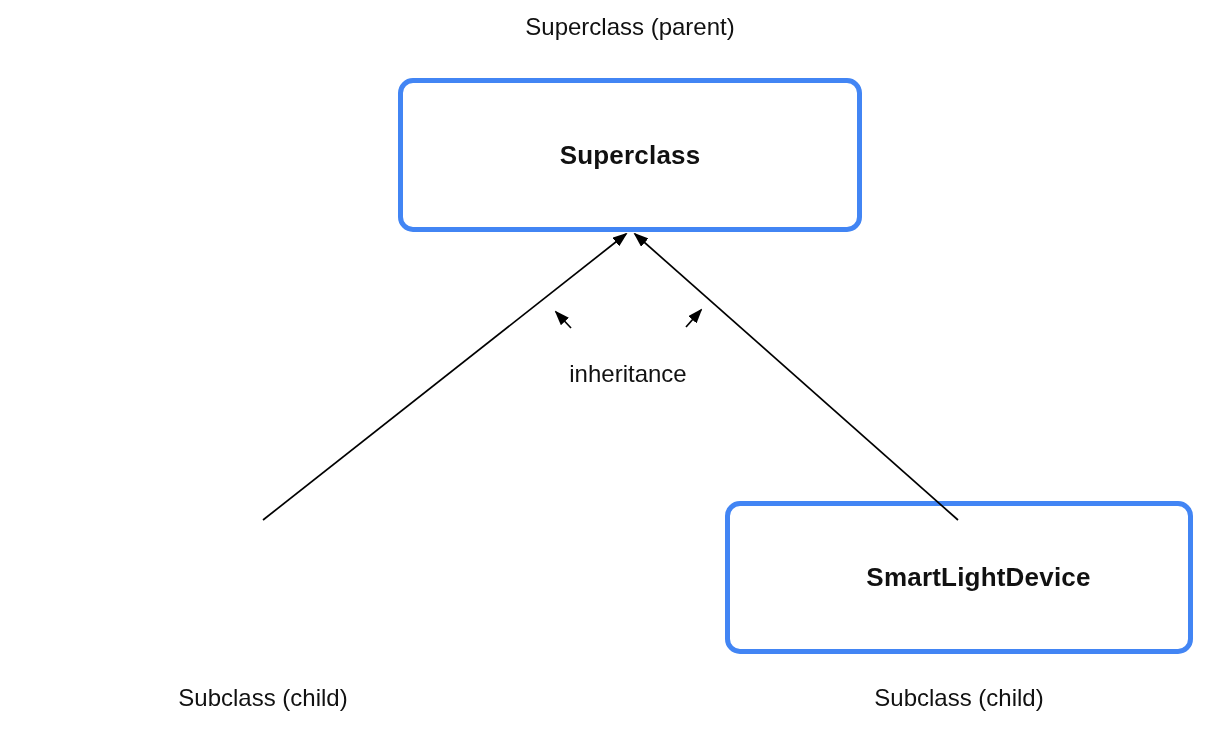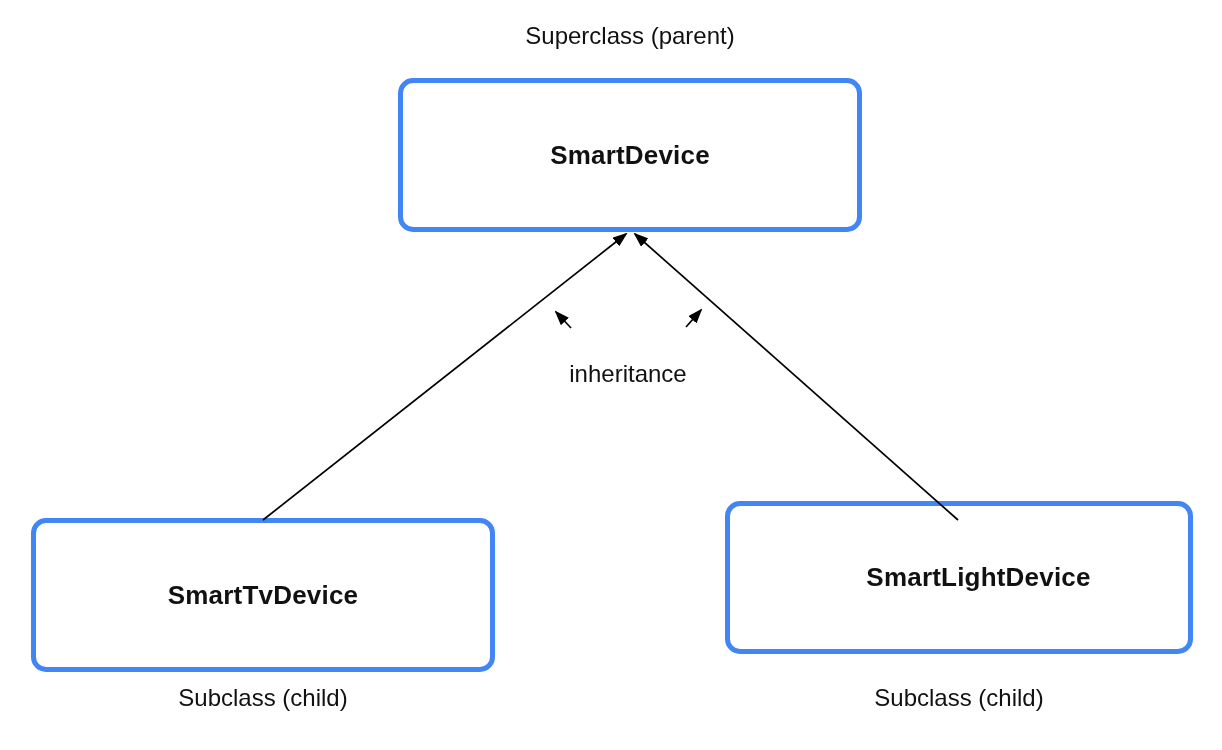--- a/index.html
+++ b/index.html
@@ -51,21 +51,21 @@
   .caption {
     position: absolute;
     font-size: 24px;
     font-weight: 400;
     color: #111111;
     text-align: center;
     line-height: 1.2;
   }
   .caption-superclass {
     left: 398px;
-    top: 22px;
+    top: 13px;
     width: 464px;
   }
   .caption-subclass-left {
     left: 31px;
     top: 684px;
     width: 464px;
   }
   .caption-subclass-right {
     left: 725px;
     top: 684px;
@@ -93,26 +93,23 @@
 
   <div class="caption caption-superclass">Superclass (parent)</div>
 
   <div class="caption caption-inheritance">inheritance</div>
 
   <div class="caption caption-subclass-left">Subclass (child)</div>
 
   <div class="caption caption-subclass-right">Subclass (child)</div>
 
   <div class="node node-superclass">
-    <span>SmartDevice</span>
+    <span>Superclass</span>
   </div>
 
-  <div class="node node-subclass-left">
-    <span>SmartTvDevice</span>
-  </div>
 
   <div class="node node-subclass-right">
     <span>SmartLightDevice</span>
   </div>
 
   <svg class="arrows-layer" width="1222" height="750" viewBox="0 0 1222 750" xmlns="http://www.w3.org/2000/svg">
     <defs>
       <marker id="arrowhead" markerUnits="userSpaceOnUse" markerWidth="15" markerHeight="11" refX="13" refY="5.5" orient="auto">
         <path d="M0,0 L15,5.5 L0,11 Z" fill="#000000"></path>
       </marker>

